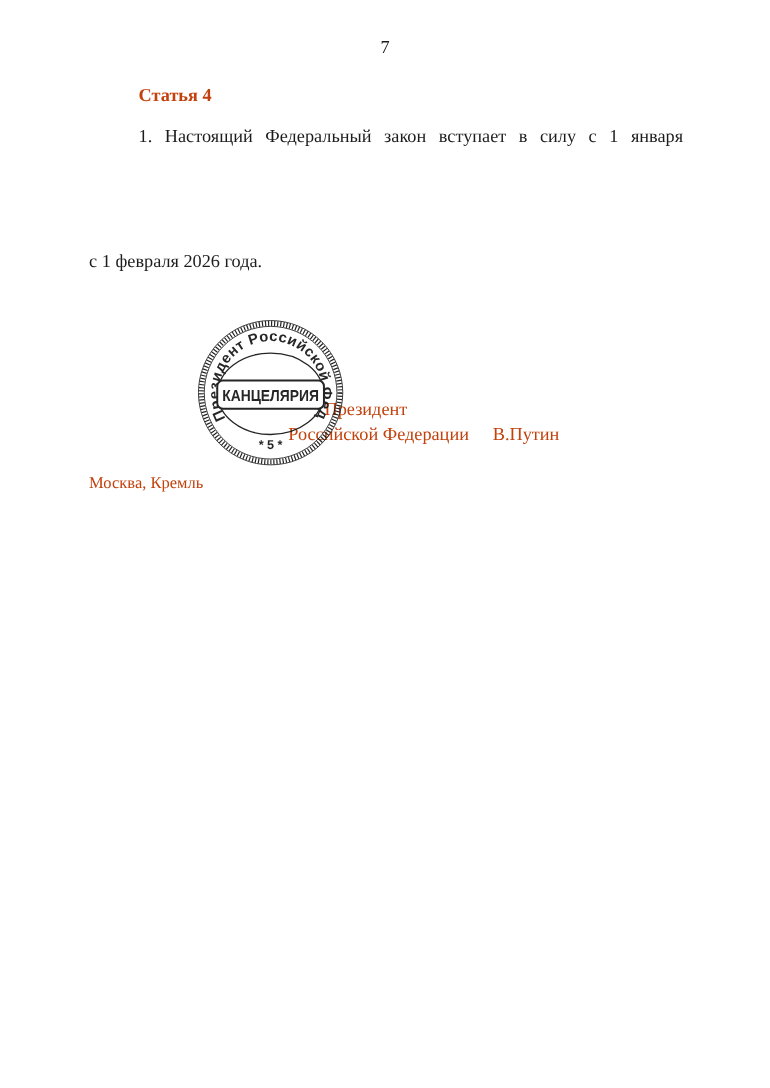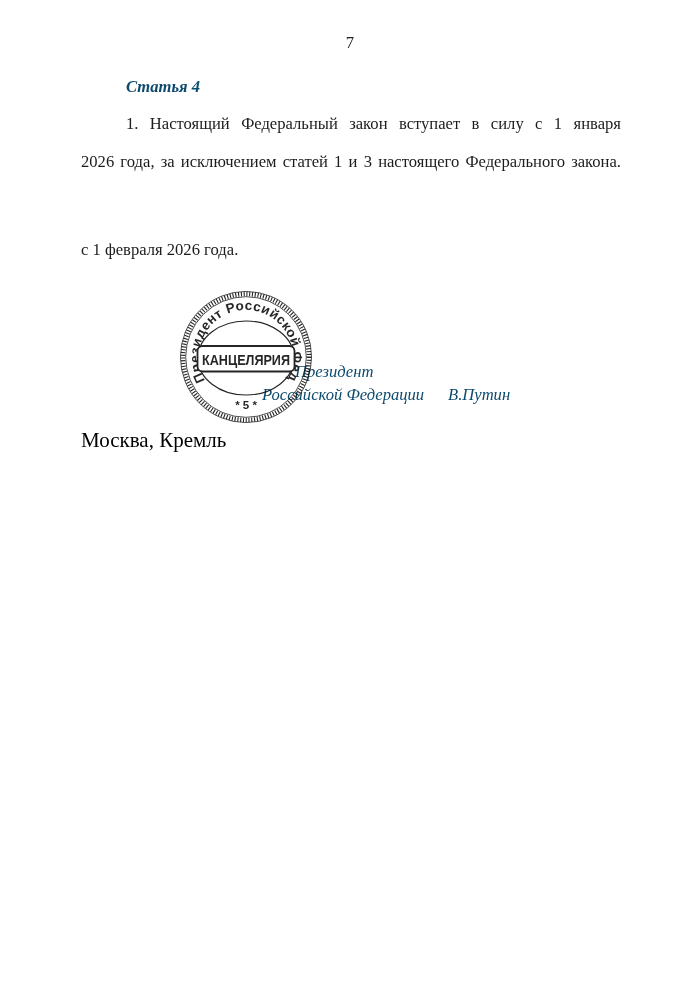--- a/index.html
+++ b/index.html
@@ -11,22 +11,21 @@
     background: #ffffff;
     font-family: "Liberation Serif", serif;
     color: #1c1c1c;
     overflow: hidden;
   }
   .txt {
     position: absolute;
     font-size: 16.6px;
     line-height: 1;
     white-space: pre;
-    color: #0c4a6e;
-    font-style: italic;
+    color: #c2410c;
   }
   .body-line {
     position: absolute;
     left: 81px;
     width: 540px;
     font-size: 16.6px;
     line-height: 1.25;
     text-align: justify;
     color: #1c1c1c;
   }
@@ -37,23 +36,23 @@
     position: absolute;
     left: 0; right: 0;
     text-align: center;
     font-size: 16.6px;
     line-height: 1;
   }
   .footer-block {
     position: absolute;
     left: 81px;
     top: 429px;
-    font-size: 21px;
+    font-size: 15px;
     line-height: 22px;
-    color: #000000;
+    color: #c2410c;
   }
   .stamp {
     position: absolute;
     left: 179px;
     top: 290px;
     width: 134px;
     height: 134px;
     opacity: 0.93;
   }
   .stamp text, .stamp textPath {
@@ -65,23 +64,22 @@
 </head>
 <body>
 
 <div class="page">
 
   <div class="page-number" style="top:35px;">7</div>
 
   <div class="txt bold" style="left:126px; top:79px;">Статья 4</div>
 
   <div class="body-line just indent" style="top:114px;">1. Настоящий Федеральный закон вступает в силу с 1 января</div>
-  <div class="body-line just" style="top:152px;">2026 года, за исключением статей 1 и 3 настоящего Федерального закона.</div>
 
-  <div class="body-line" style="top:240px; text-align:left;">с 1 февраля 2026 года.</div>
+  <div class="body-line" style="top:228px; text-align:left;">с 1 февраля 2026 года.</div>
 
   <div class="txt" style="left:295px; top:364px;">Президент</div>
   <div class="txt" style="left:262px; top:387px;">Российской Федерации</div>
   <div class="txt" style="left:448px; top:387px;">В.Путин</div>
 
   <div class="footer-block">
     <div>Москва, Кремль</div>
   </div>
 
   <svg class="stamp" viewBox="-67 -67 134 134">

